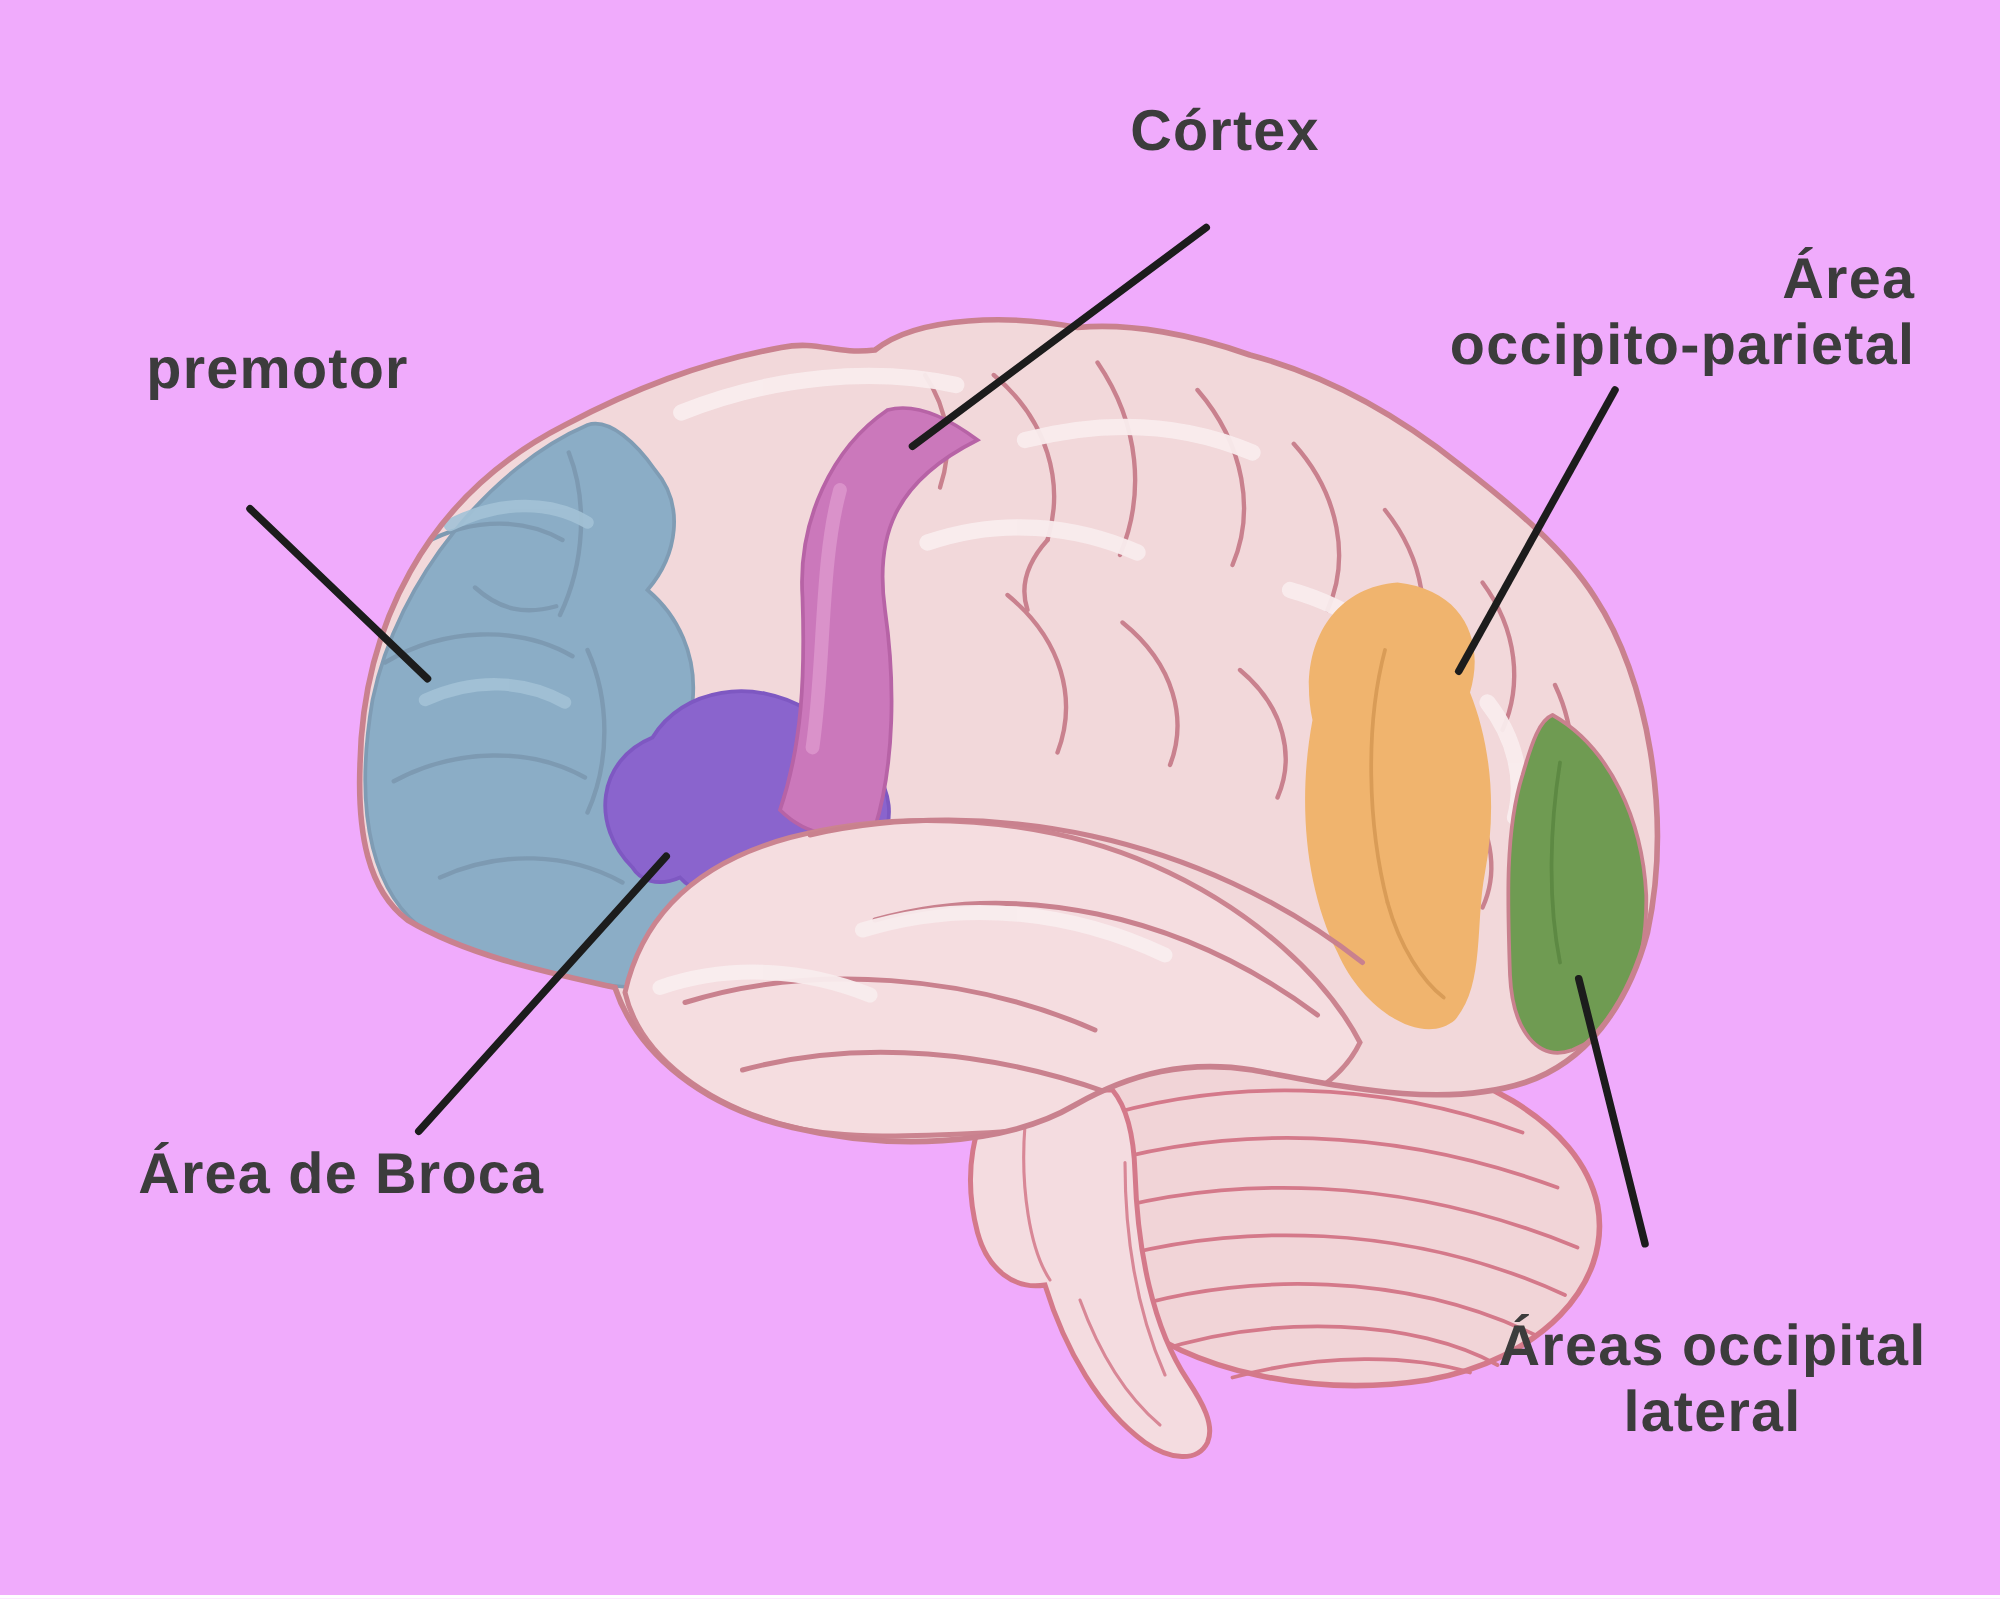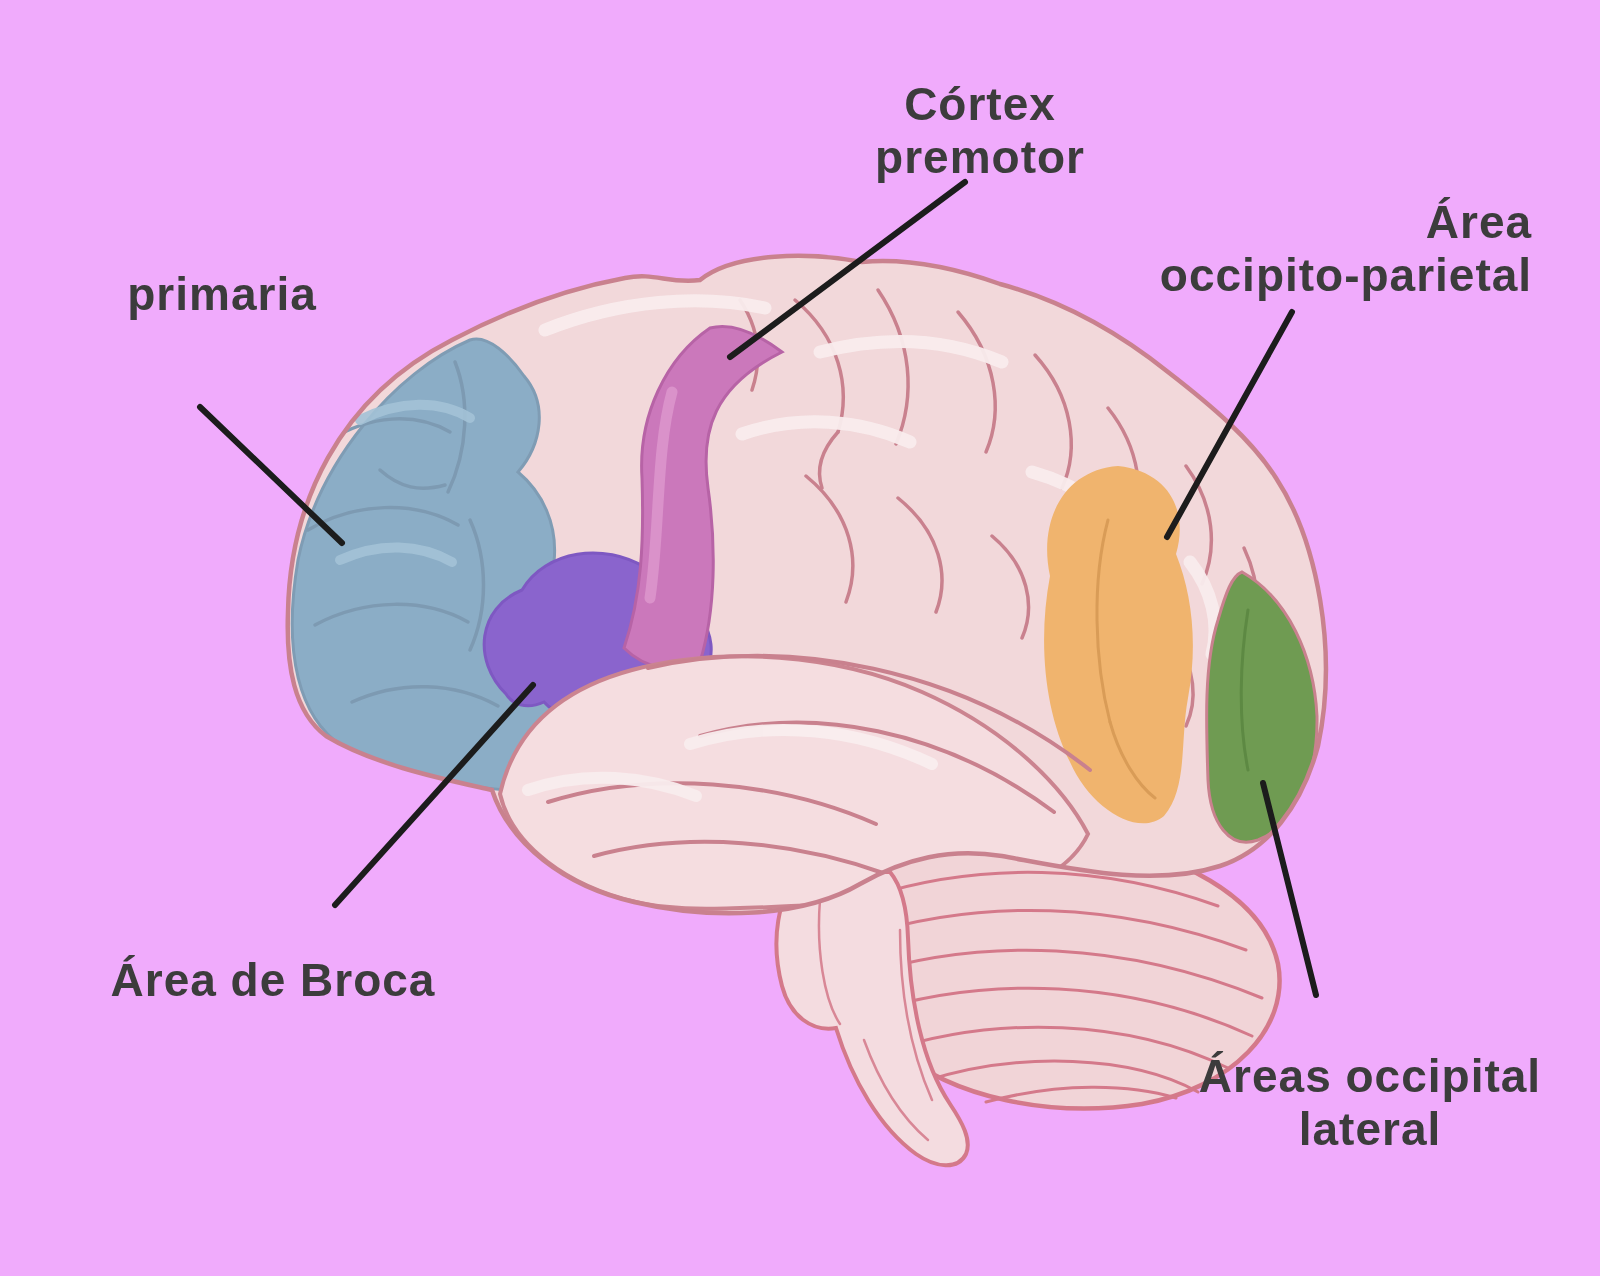--- a/index.html
+++ b/index.html
@@ -138,33 +138,32 @@
       <line x1="965" y1="182" x2="730" y2="357" stroke="#1c1c1c"></line>
       <line x1="1292" y1="312" x2="1167" y2="537" stroke="#1c1c1c"></line>
       <line x1="200" y1="407" x2="342" y2="543" stroke="#1c1c1c"></line>
       <line x1="335" y1="905" x2="533" y2="685" stroke="#1c1c1c"></line>
       <line x1="1263" y1="783" x2="1316" y2="995" stroke="#1c1c1c"></line>
     </g>
   </svg>
 
   <div class="label" style="left:980px;top:78px;">
     <span>Córtex</span>
-    <span>premotor</span>
   </div>
 
   <div class="label" style="left:1346px;top:196px;text-align:right;">
     <span>Área</span>
     <span>occipito-parietal</span>
   </div>
 
   <div class="label" style="left:222px;top:268px;">
-    <span>primaria</span>
+    <span>premotor</span>
   </div>
 
-  <div class="label" style="left:273px;top:912px;margin-top:42px;">
+  <div class="label" style="left:273px;top:912px;">
     <span>Área de Broca</span>
   </div>
 
   <div class="label" style="left:1370px;top:1050px;">
     <span>Áreas occipital</span>
     <span>lateral</span>
   </div>
 
 </div>
 

